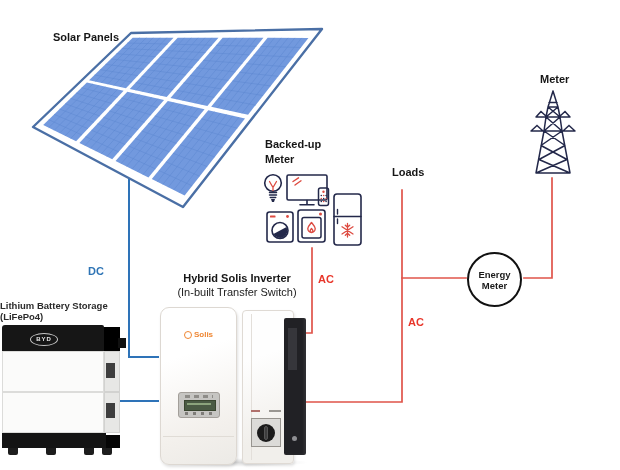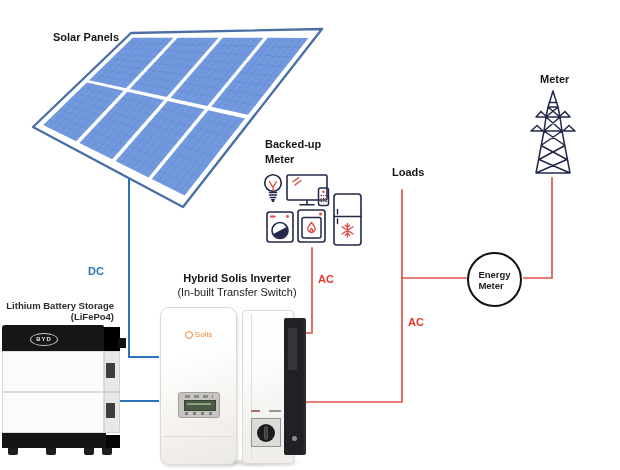--- a/index.html
+++ b/index.html
@@ -8,21 +8,21 @@
   svg.overlay{position:absolute;left:0;top:0;width:620px;height:470px;pointer-events:none;}
 
   
   .lbl{position:absolute;font-weight:bold;font-size:11px;line-height:13px;color:#161616;white-space:nowrap;}
   .lbl.two{white-space:pre-line;}
   .lbl-dc{color:var(--dc_label);}
   .lbl-ac{color:var(--ac_label);}
   .inv-title{left:158px;top:272px;width:158px;text-align:center;}
   .inv-sub{position:absolute;left:150px;top:286px;width:174px;text-align:center;
            font-size:11px;color:#222;font-weight:normal;}
-  .bat-lbl{position:absolute;left:0px;top:300px;width:114px;text-align:right;
+  .bat-lbl{position:absolute;left:0px;top:300px;width:114px;text-align:left;
            font-size:9.5px;font-weight:bold;line-height:11px;color:#2b2b2b;}
 
   
   .wire{fill:none;stroke-linecap:square;}
   .wire-dc{stroke:var(--dc_line);stroke-width:2;}
   .wire-ac{stroke:var(--ac_line);stroke-width:1.7;}
 
   .tower{fill:none;stroke:var(--icon_navy);stroke-width:1.5;stroke-linecap:round;}
 
   
@@ -36,21 +36,21 @@
   .meter{position:absolute;left:467px;top:252px;width:55px;height:55px;border:2.5px solid #111;
          border-radius:50%;box-sizing:border-box;background:#fff;display:flex;flex-direction:column;
          align-items:center;justify-content:center;font-size:9.5px;font-weight:bold;line-height:11px;}
 
   
   .inverter{position:absolute;left:157px;top:305px;width:165px;height:162px;}
   .inv-front{position:absolute;left:3px;top:2px;width:75px;height:156px;border-radius:9px;
              background:linear-gradient(160deg,#ffffff 30%,#f3f0ec 75%,#eceae6);
              border:1px solid #ddd8d2;box-shadow:1px 2px 3px rgba(0,0,0,.12);}
   .inv-logo{position:absolute;left:0;top:22px;width:100%;display:flex;align-items:center;
-            justify-content:center;gap:2px;color:var(--solis_orange);font-size:8px;font-weight:normal;}
+            justify-content:center;gap:2px;color:var(--solis_orange);font-size:8px;font-weight:bold;}
   .inv-logo .ring{width:6px;height:6px;border:1.6px solid var(--solis_orange);border-radius:50%;display:inline-block;}
   .inv-display{position:absolute;left:17px;top:84px;width:40px;height:24px;background:#c6c5c2;
                border:1px solid #a39f9a;border-radius:3px;}
   .inv-keys{position:absolute;left:6px;top:2px;width:28px;height:3px;
             background:repeating-linear-gradient(90deg,#8e8c88 0 5px,transparent 5px 9px);}
   .inv-screen{position:absolute;left:5px;top:7px;width:30px;height:9px;background:#4a5a44;
               border:1px solid #39452f;}
   .inv-screen:before{content:"";position:absolute;left:2px;top:2px;width:24px;height:2px;background:#8ba37c;}
   .inv-btns{position:absolute;left:6px;bottom:2px;width:28px;height:3px;
             background:repeating-linear-gradient(90deg,#7e7c78 0 3px,transparent 3px 8px);}
@@ -196,21 +196,21 @@
   </svg>
 
   <svg class="appl" style="left:333px;top:193px;" width="29" height="53" viewBox="0 0 29 53">
     <rect class="nv" x="1" y="1" width="27" height="51" rx="3" stroke-width="1.6"></rect>
     <path class="nv" stroke-width="1.4" d="M1,23.5 H28 M4.5,16.5 V21 M4.5,26 V30.5"></path>
     <path class="rd" stroke-width="1.3" d="M14.5,30.5 V44 M9,33.8 L20,41 M20,33.8 L9,41
       M12.3,32.2 L14.5,34.3 L16.7,32.2 M12.3,42.3 L14.5,40.2 L16.7,42.3"></path>
   </svg>
 
   <div class="meter">
-    <span style="white-space:pre-line;text-align:left;">Energy
+    <span style="white-space:pre-line;text-align:center;">Energy
 Meter</span>
   </div>
 
   <div class="inverter">
     <div class="inv-shadow"></div>
     <div class="inv-front">
       <div class="inv-logo">
         <span class="ring"></span>
         <span>Solis</span>
       </div>

